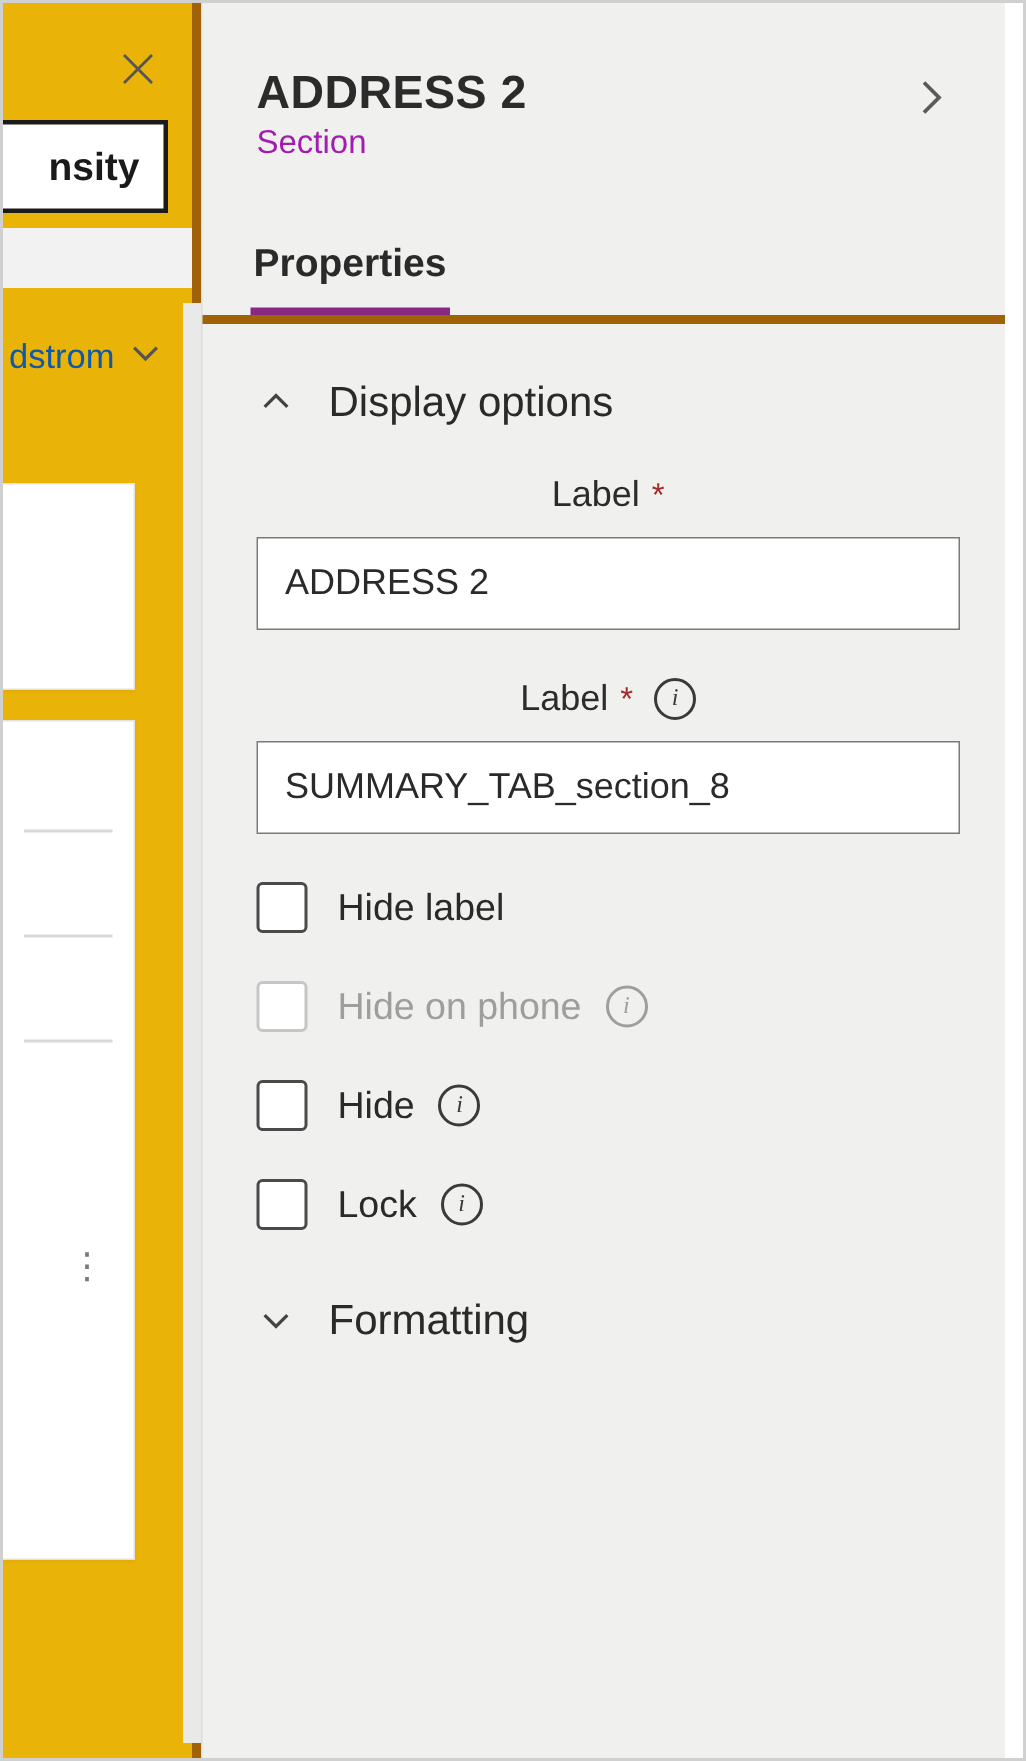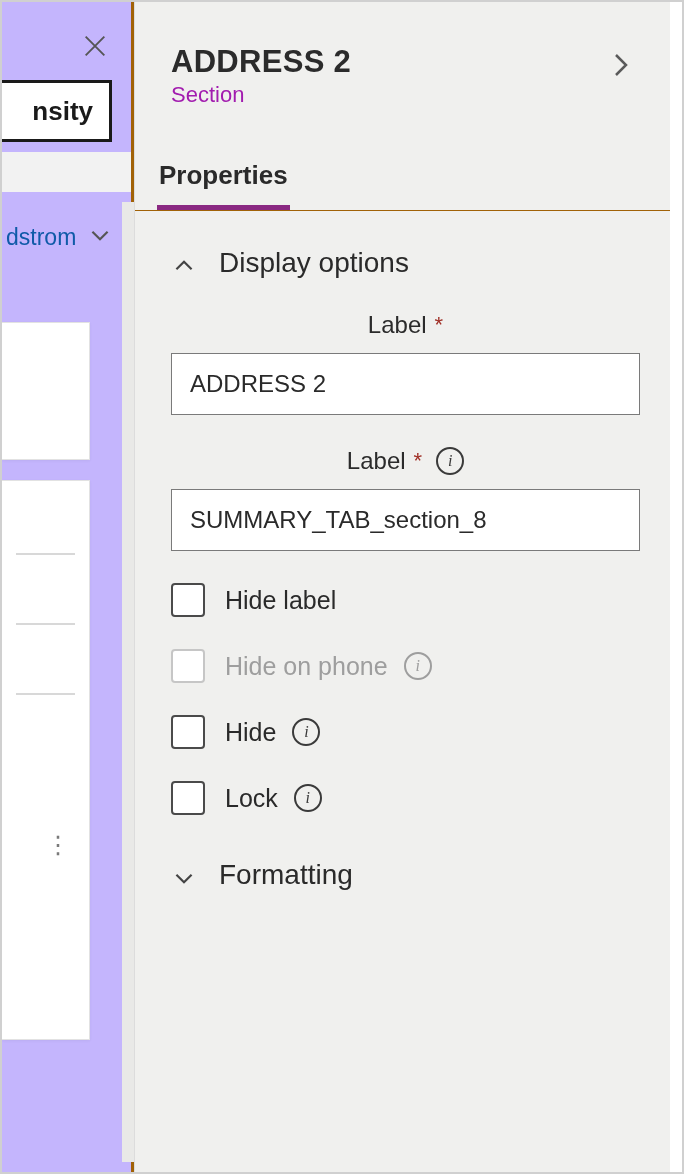--- a/index.html
+++ b/index.html
@@ -11,22 +11,22 @@
       overflow: hidden;
       position: relative;
       border: 2px solid #d0d0d0;
     }
     .left-sliver {
       position: absolute;
       left: 0;
       top: 0;
       width: 132px;
       height: 100%;
-      background: #c4b5fd;
-      border-right: 3px solid #a16207;
+      background: #eab308;
+      border-right: 6px solid #a16207;
     }
     .left-close {
       position: absolute;
       top: 30px;
       right: 22px;
       width: 28px;
       height: 28px;
       cursor: pointer;
     }
     .left-close svg { width: 28px; height: 28px; }
@@ -129,37 +129,37 @@
     .panel-chevron {
       position: absolute;
       right: 34px;
       top: 48px;
       width: 30px;
       height: 30px;
       cursor: pointer;
     }
     .tabs {
       margin-top: 42px;
-      border-bottom: 1px solid #a16207;
+      border-bottom: 6px solid #a16207;
       margin-left: -36px;
       margin-right: -30px;
-      padding-left: 22px;
+      padding-left: 32px;
     }
     .tab {
       display: inline-block;
       font-size: 26px;
       font-weight: 600;
       color: #2a2a2a;
       padding: 10px 2px 14px 2px;
       border-bottom: 5px solid #8a2982;
       cursor: pointer;
     }
     .section-hdr {
       display: flex;
-      align-items: flex-end;
+      align-items: center;
       gap: 22px;
       margin-top: 36px;
       cursor: pointer;
     }
     .section-hdr .chev {
       width: 26px;
       height: 26px;
     }
     .section-hdr .lbl {
       font-size: 28px;

